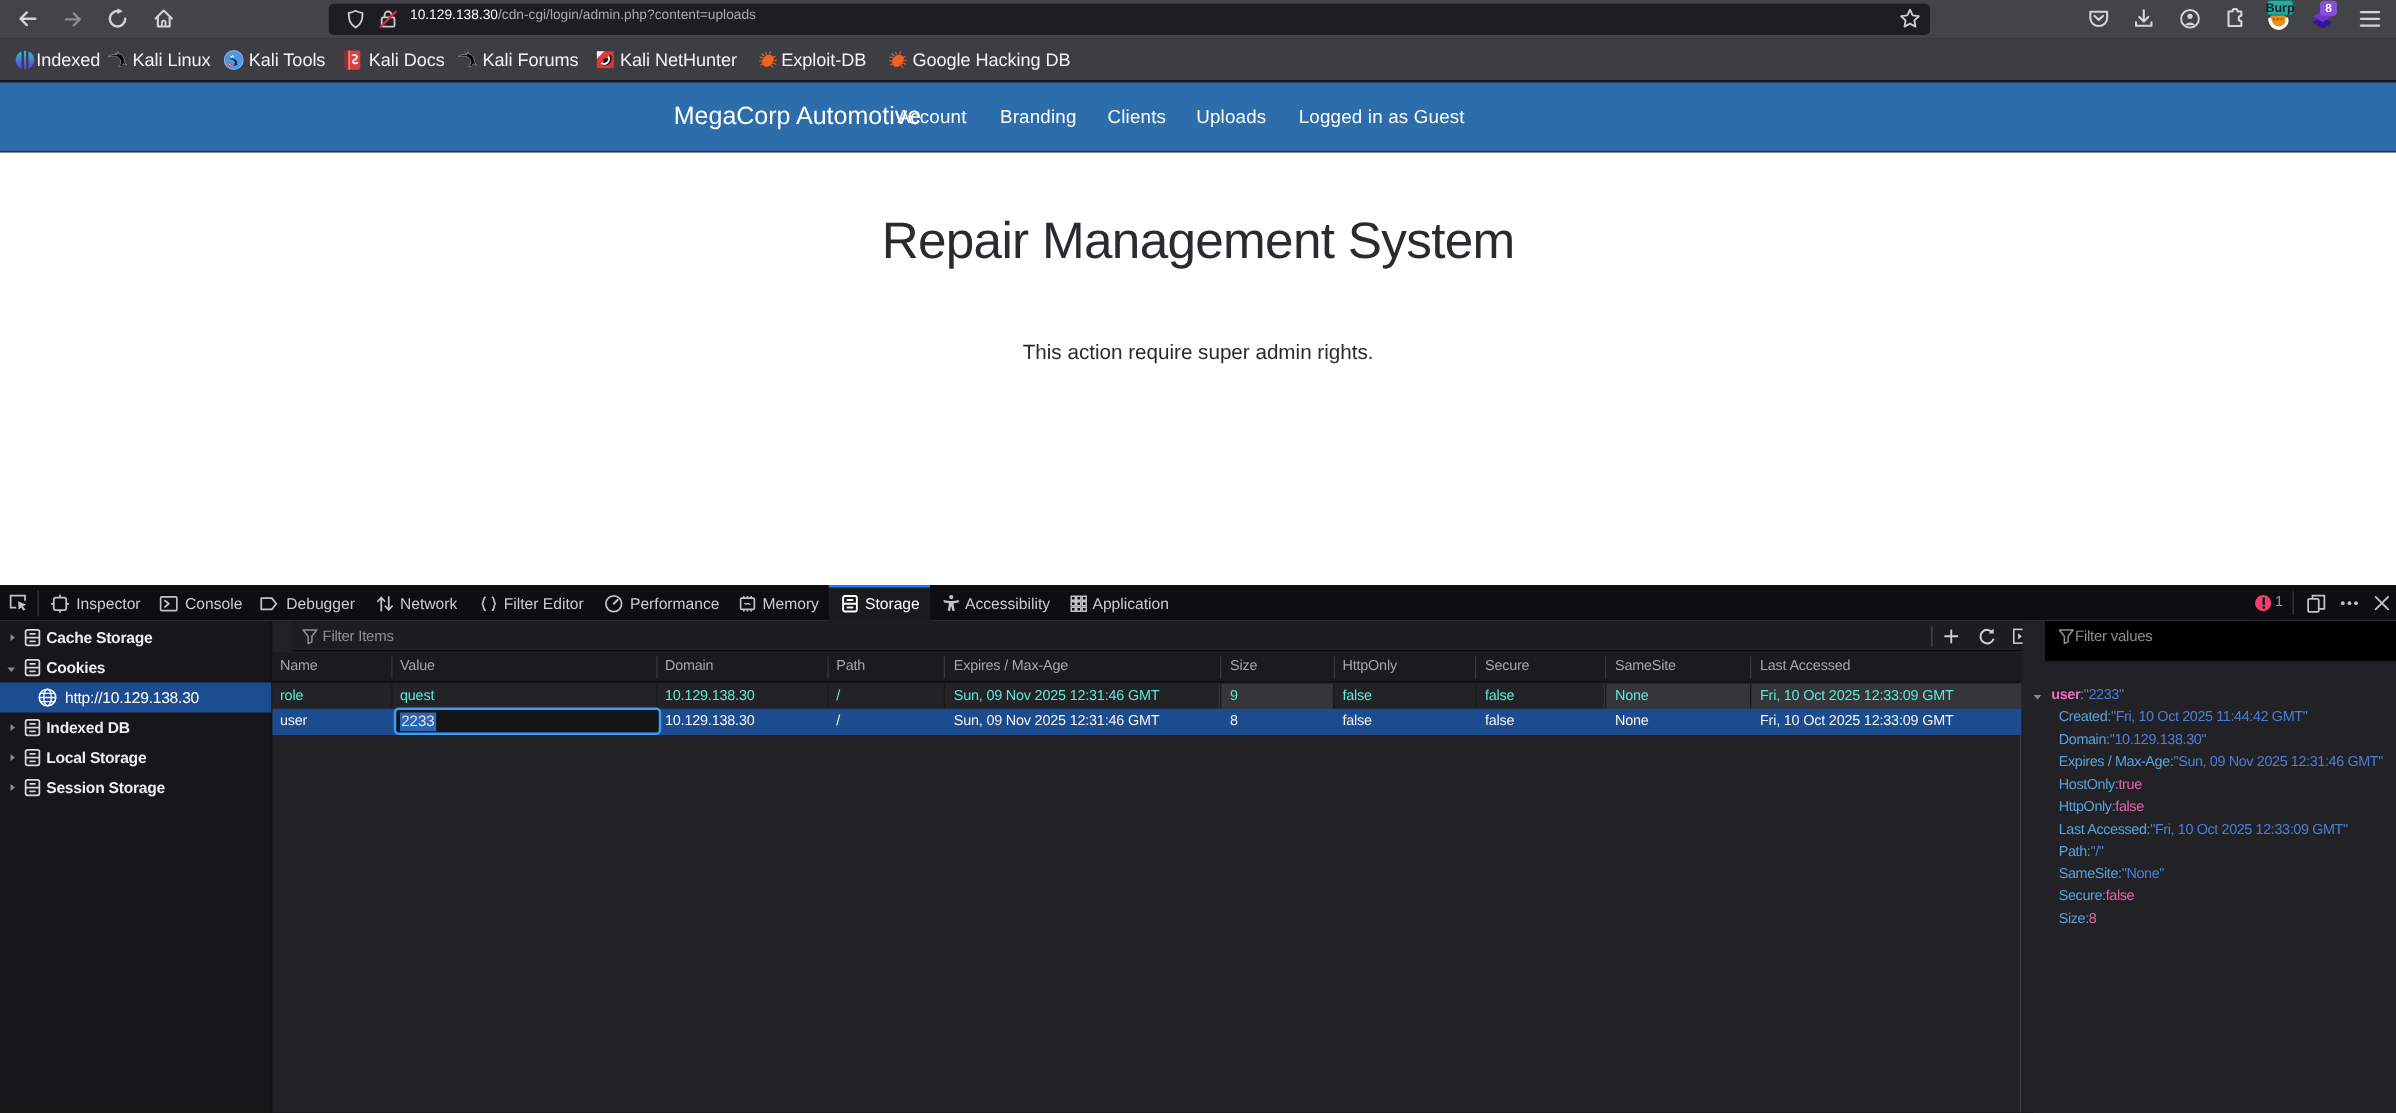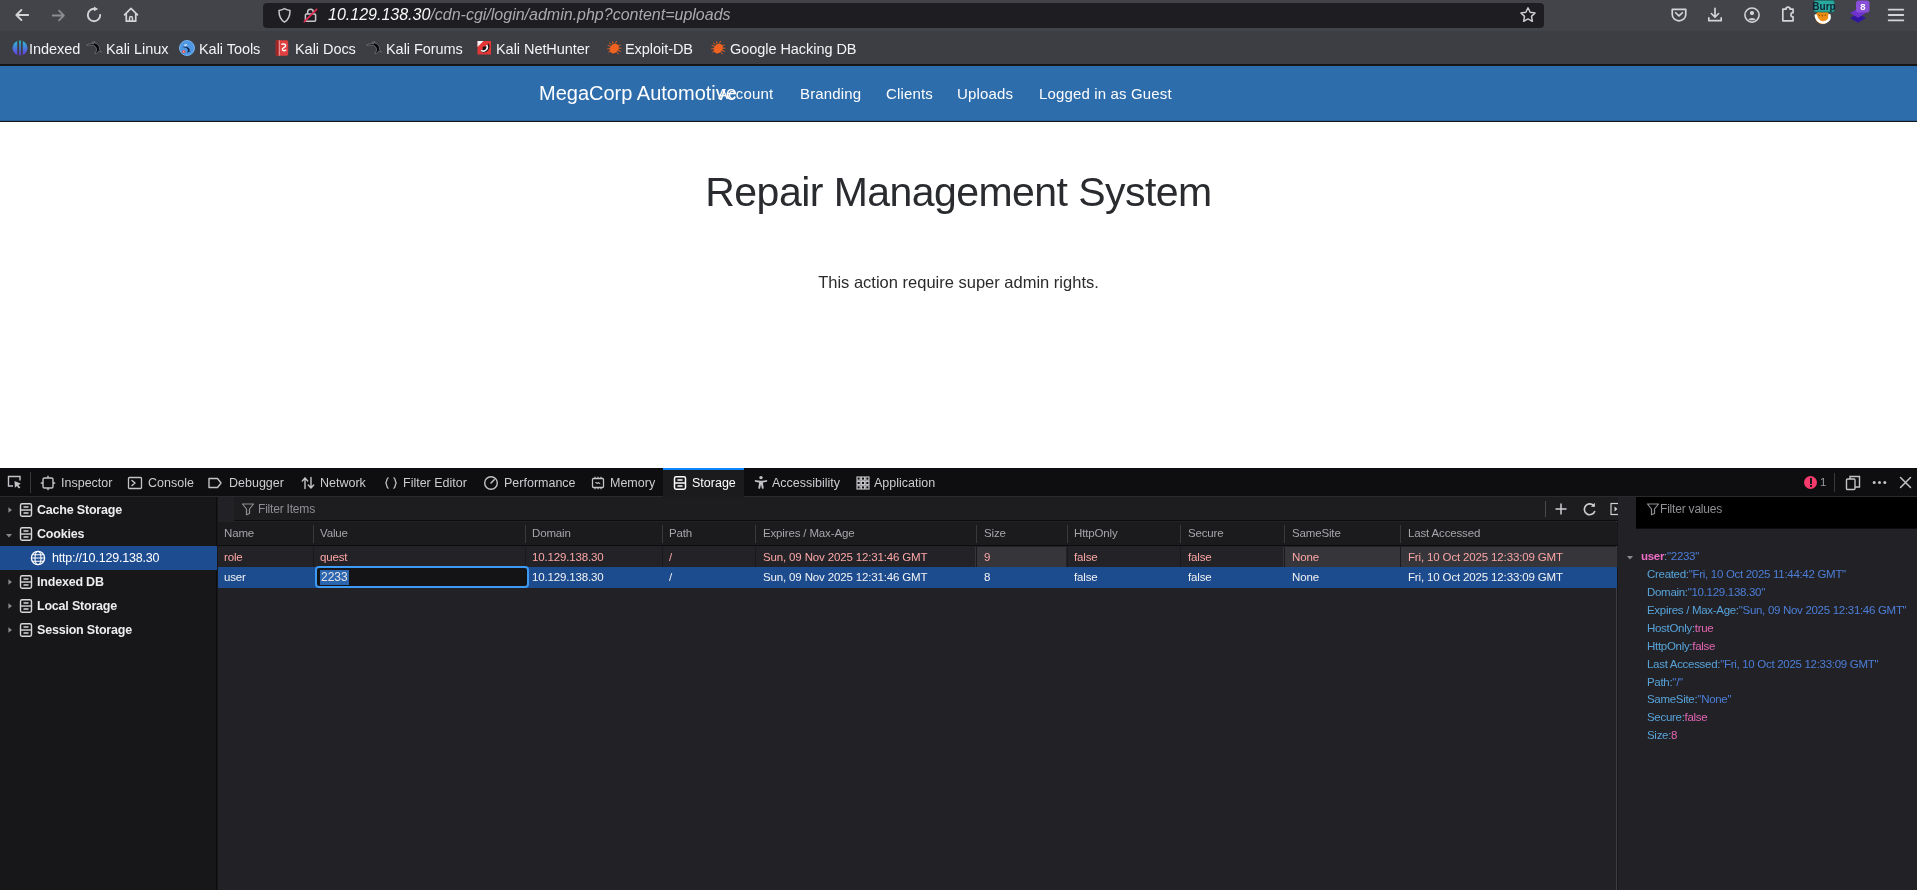--- a/index.html
+++ b/index.html
@@ -5,21 +5,21 @@
 * { margin:0; padding:0; box-sizing:border-box; }
 html,body { width:1917px; height:890px; overflow:hidden; background:#18181a; }
 body, div, span { font-family:"Liberation Sans", sans-serif; }
 .abs { position:absolute; }
 #root { position:relative; width:1917px; height:890px; }
 
 
 #tb { position:absolute; left:0; top:0; width:1917px; height:31px; background:#43444a; }
 #bm { position:absolute; left:0; top:31px; width:1917px; height:34px; background:#3d3e43; border-bottom:1px solid #141417; }
 #urlbar { position:absolute; left:263px; top:3px; width:1281px; height:25px; background:#1e1e22; border-radius:4px; }
-#urltext { position:absolute; left:328px; top:5.5px; font-size:16px; color:#f9f9fa; white-space:nowrap;font-style:italic; }
+#urltext { position:absolute; left:328px; top:5.5px; font-size:11px; color:#f9f9fa; white-space:nowrap; }
 #urltext .dim { color:#a9a9ae; }
 .bmitem { position:absolute; top:40.5px; font-size:14.5px; letter-spacing:-0.05px; color:#f3f3f5; white-space:nowrap; }
 .bmico { position:absolute; top:40px; width:16px; height:16px; }
 
 
 #nav { position:absolute; left:0; top:66px; width:1917px; height:55px; background:#2e6dac; border-bottom:1px solid #275f96; }
 #brand { position:absolute; left:492px; top:82px; font-size:20px; color:#fff;margin-left:47px; }
 .navlink { position:absolute; top:85px; font-size:15px; letter-spacing:0.15px; color:#fdfdfd; }
 #page { position:absolute; left:0; top:122px; width:1917px; height:346px; background:#ffffff; }
 #h1 { position:absolute; left:0; top:169px; width:1917px; text-align:center; font-size:41px; letter-spacing:-0.55px; color:#292b2e; }
@@ -34,21 +34,21 @@
 
 #dsb { position:absolute; left:0; top:29px; width:217px; height:393px; background:#171719; border-right:1px solid #0c0c0d; }
 .sbrow { position:absolute; left:0; width:217px; height:24px; }
 .sblbl { position:absolute; top:5px; font-size:12.5px; letter-spacing:-0.2px; font-weight:bold; color:#ededf0; white-space:nowrap; }
 
 #dmain { position:absolute; left:218px; top:29px; width:1399px; height:393px; background:#222226; border-right:1px solid #3f3f45; }
 #dfilter { position:absolute; left:0; top:0; width:1399px; height:24px; background:#1d1d20; border-bottom:1px solid #0c0c0d;margin-left:16px; }
 #dhead { position:absolute; left:0; top:25px; width:1399px; height:24px; background:#1b1b1e; border-bottom:1px solid #0c0c0d; }
 .hcell { position:absolute; top:5px; font-size:11.5px; letter-spacing:-0.15px; color:#a5a5aa; white-space:nowrap; }
 .hsep { position:absolute; top:3px; width:1px; height:18px; background:#38383d; }
-#row1 { position:absolute; left:0; top:50px; width:1536px; height:20px; background:#232327; color:#fca5a5; }
+#row1 { position:absolute; left:0; top:50px; width:1536px; height:20px; background:#232327; color:#5eead4; }
 .lc { position:absolute; top:0; height:20px; background:#35353a; }
 .rsep { position:absolute; top:0; width:1px; height:20px; background:#1a1a1d; }
 #row2 { position:absolute; left:0; top:70px; width:1399px; height:21px; background:#1d4c8e; color:#f2f3f5; }
 .tcell { position:absolute; top:3.5px; font-size:11.5px; letter-spacing:-0.15px; white-space:nowrap; }
 
 #dright { position:absolute; left:1618px; top:29px; width:299px; height:393px; background:#222226; }
 #rfilter { position:absolute; left:18px; top:0; width:299px; height:32px; background:#000000; border-bottom:1px solid #0c0c0d; }
 #rdata { position:absolute; left:0; top:25px; width:299px; height:23px; background:#1b1b1e; }
 #rtree { position:absolute; left:0; top:0; width:299px; height:393px; }
 .trow { position:absolute; font-size:11.5px; letter-spacing:-0.3px; white-space:nowrap; }

